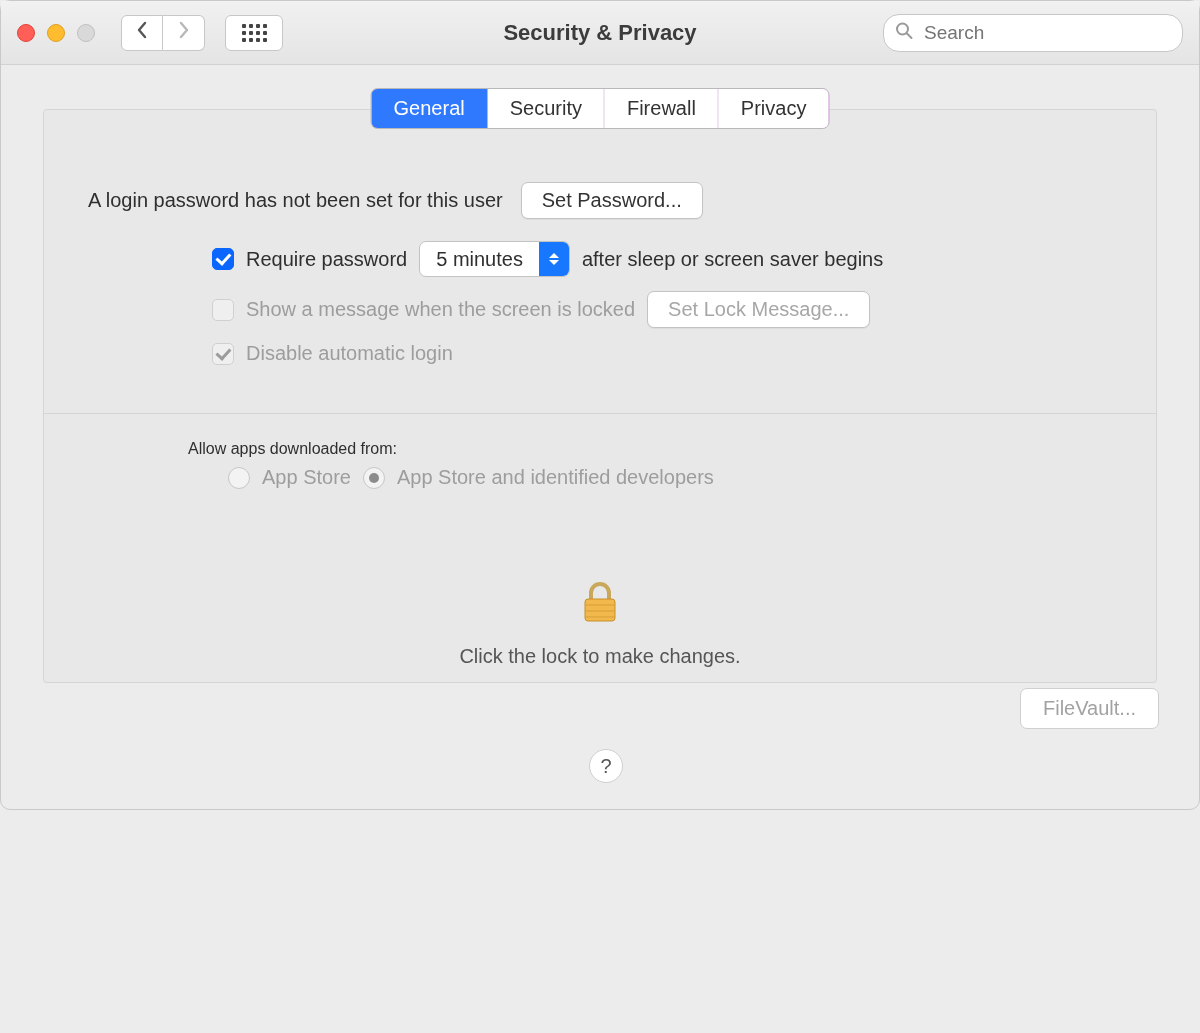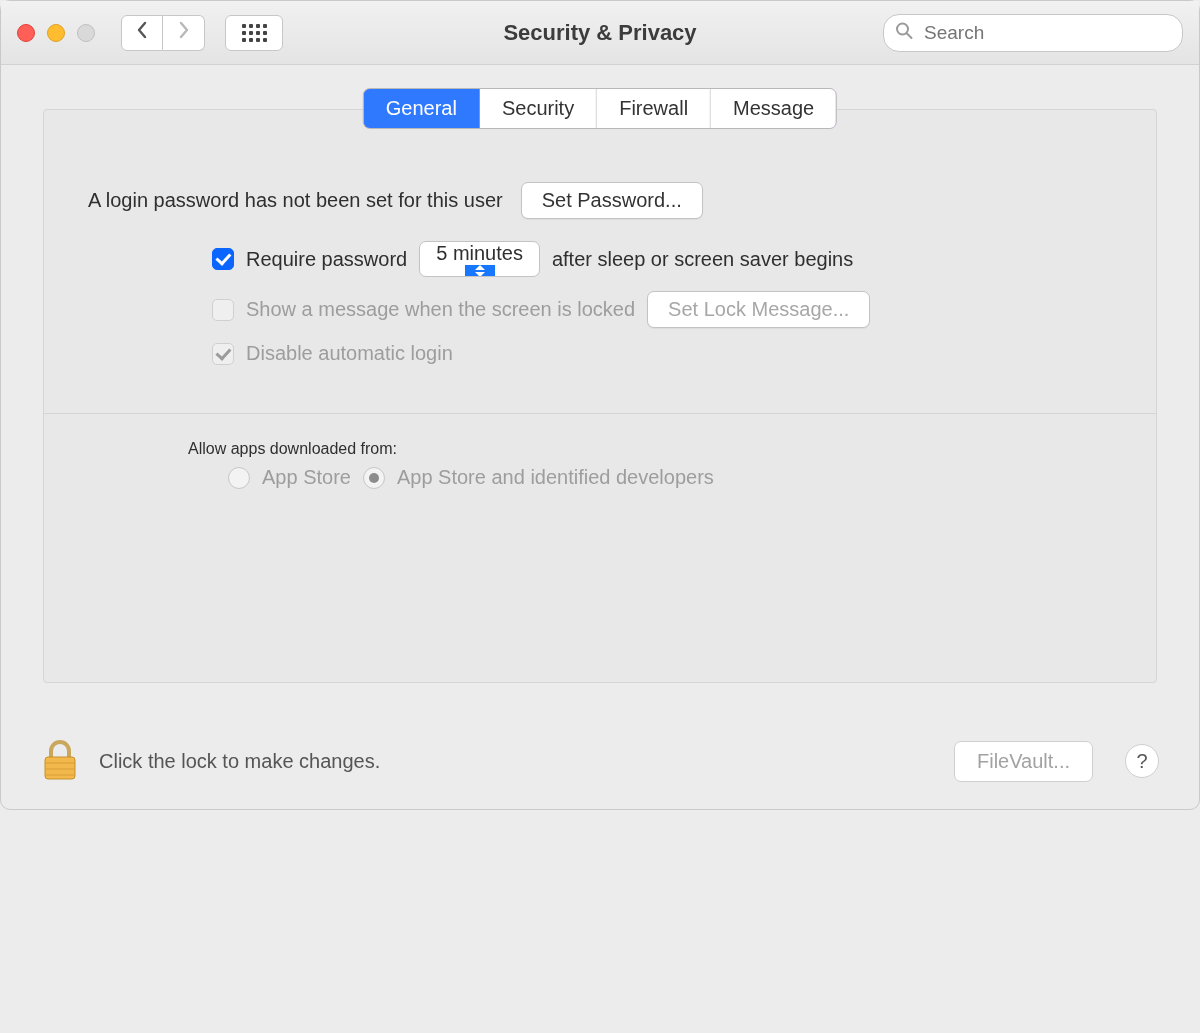--- a/index.html
+++ b/index.html
@@ -83,21 +83,21 @@
   .chk{
     width:22px;height:22px;border:1px solid #b9b9b9;border-radius:5px;background:#fff;display:inline-flex;align-items:center;justify-content:center;flex:0 0 22px;
   }
   .chk.checked{background:#0a66ff;border-color:#0a66ff;}
   .chk.checked::after{content:"";width:6px;height:11px;border:solid #fff;border-width:0 3px 3px 0;transform:rotate(42deg) translate(-1px,-1px);}
   .chk.disabled{background:#efefef;border-color:#d0d0d0;}
   .chk.disabled.checked{background:#efefef;border-color:#d0d0d0;}
   .chk.disabled.checked::after{border-color:#9b9b9b;}
   .lbl-disabled{color:#9d9d9d;}
   .select{
-    display:inline-flex;align-items:center;background:#fff;border:1px solid #c3c3c3;border-radius:7px;height:36px;overflow:hidden;flex-direction:column;
+    display:inline-flex;align-items:center;background:#fff;border:1px solid #c3c3c3;border-radius:7px;height:36px;overflow:hidden;
   }
   .select .sval{padding:0 16px;font-size:20px;}
   .select .sarrow{
     width:30px;height:100%;background:#1877ff;display:flex;flex-direction:column;align-items:center;justify-content:center;gap:2px;
   }
   .select .sarrow::before{content:"";border-left:5px solid transparent;border-right:5px solid transparent;border-bottom:5px solid #fff;}
   .select .sarrow::after{content:"";border-left:5px solid transparent;border-right:5px solid transparent;border-top:5px solid #fff;}
   .highlight{
     background:#f0edc4;border-radius:4px;padding:6px 10px 6px 6px;display:inline-flex;align-items:center;gap:12px;
   }
@@ -105,21 +105,21 @@
   .divider{border:none;border-top:1px solid #d5d5d5;margin:48px -44px 26px -44px;}
   .section-head{font-size:16px;margin:0 0 8px 100px;color:#2f2f2f;}
   .radio-group{margin-left:140px;display:flex;flex-direction:row;gap:12px;}
   .radio-row{display:flex;align-items:center;gap:12px;}
   .radio{
     width:22px;height:22px;border:1px solid #c7c7c7;border-radius:50%;background:#f3f3f3;display:inline-flex;align-items:center;justify-content:center;flex:0 0 22px;
   }
   .radio.sel::after{content:"";width:10px;height:10px;border-radius:50%;background:#8c8c8c;}
   
   .footer{
-    position:absolute;left:40px;right:40px;bottom:26px;display:flex;align-items:center;gap:20px;
+    position:absolute;left:40px;right:40px;bottom:26px;display:flex;align-items:center;gap:20px;flex-direction:column;
   }
   .lock-icon svg{display:block;}
   .footer-text{font-size:20px;color:#555;}
   .adv-btn{
     margin-left:auto;background:#fff;border:1px solid #cfcfcf;border-radius:7px;padding:8px 22px;font-size:20px;color:#a2a2a2;
   }
   .help{
     width:34px;height:34px;border:1px solid #cfcfcf;border-radius:50%;background:#fff;display:flex;align-items:center;justify-content:center;font-size:20px;color:#555;margin-left:12px;
   }
 </style>
@@ -176,21 +176,21 @@
       </span>
       <input class="search" placeholder="Search" style="">
     </div>
   </div>
 
   <div class="panel">
     <div class="tabs">
       <div class="tab active">General</div>
       <div class="tab">Security</div>
       <div class="tab">Firewall</div>
-      <div class="tab">Message</div>
+      <div class="tab">Privacy</div>
     </div>
 
     <div class="content">
 
       <div class="row1">
         <span>A login password has not been set for this user</span>
         <button class="btn">Set Password...</button>
       </div>
 
       <div class="opt-group">

